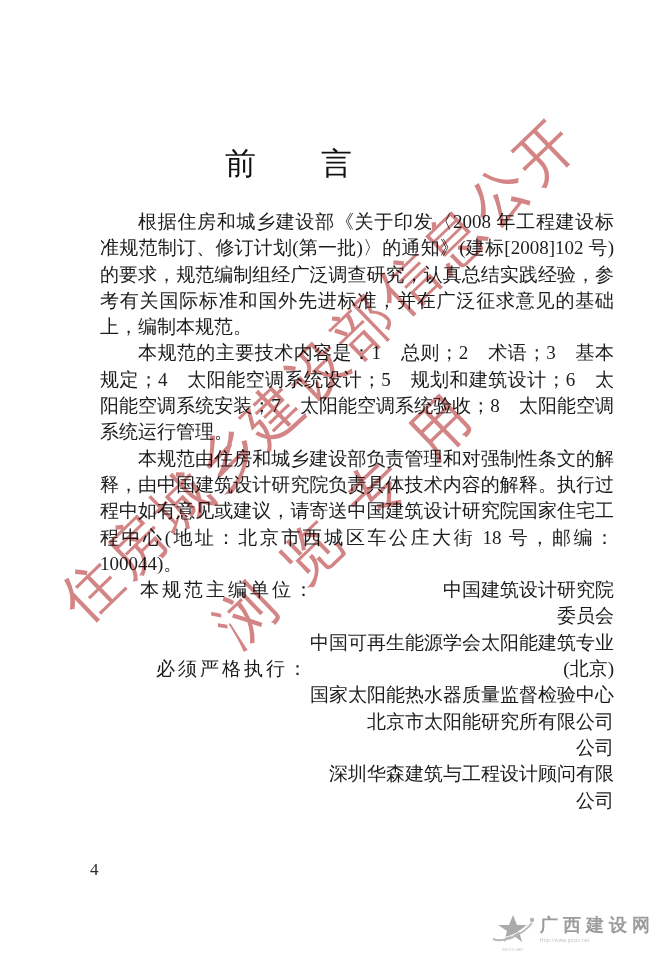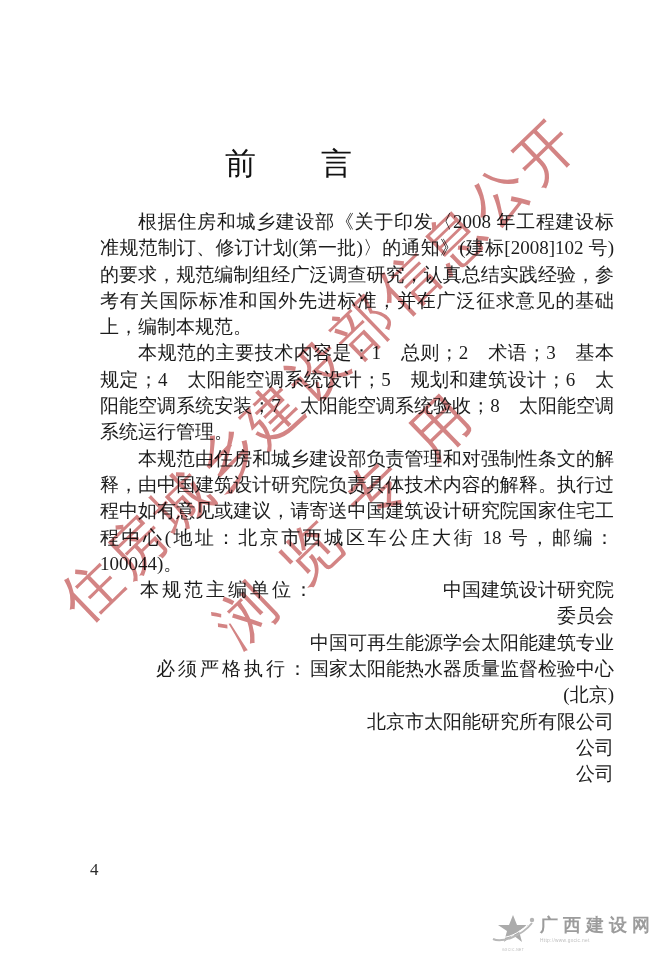--- a/index.html
+++ b/index.html
@@ -87,24 +87,25 @@
           <div class="unit-label">本规范主编单位：</div>
           <div class="unit-content">
             <div class="uline">中国建筑设计研究院</div>
             <div class="uline">委员会</div>
             <div class="uline">中国可再生能源学会太阳能建筑专业</div>
           </div>
         </div>
         <div class="unit-group">
           <div class="unit-label">必须严格执行：</div>
           <div class="unit-content">
+            <div class="uline">(北京)</div>
             <div class="uline">国家太阳能热水器质量监督检验中心</div>
-            <div class="uline">(北京)</div>
             <div class="uline">北京市太阳能研究所有限公司</div>
             <div class="uline">公司</div>
+            <div class="uline">深圳华森建筑与工程设计顾问有限</div>
             <div class="uline">公司</div>
           </div>
         </div>
       </div>
   </div>
 
   <div class="page-number">4</div>
 
   <div class="site-logo">
     <div class="star-wrap">

